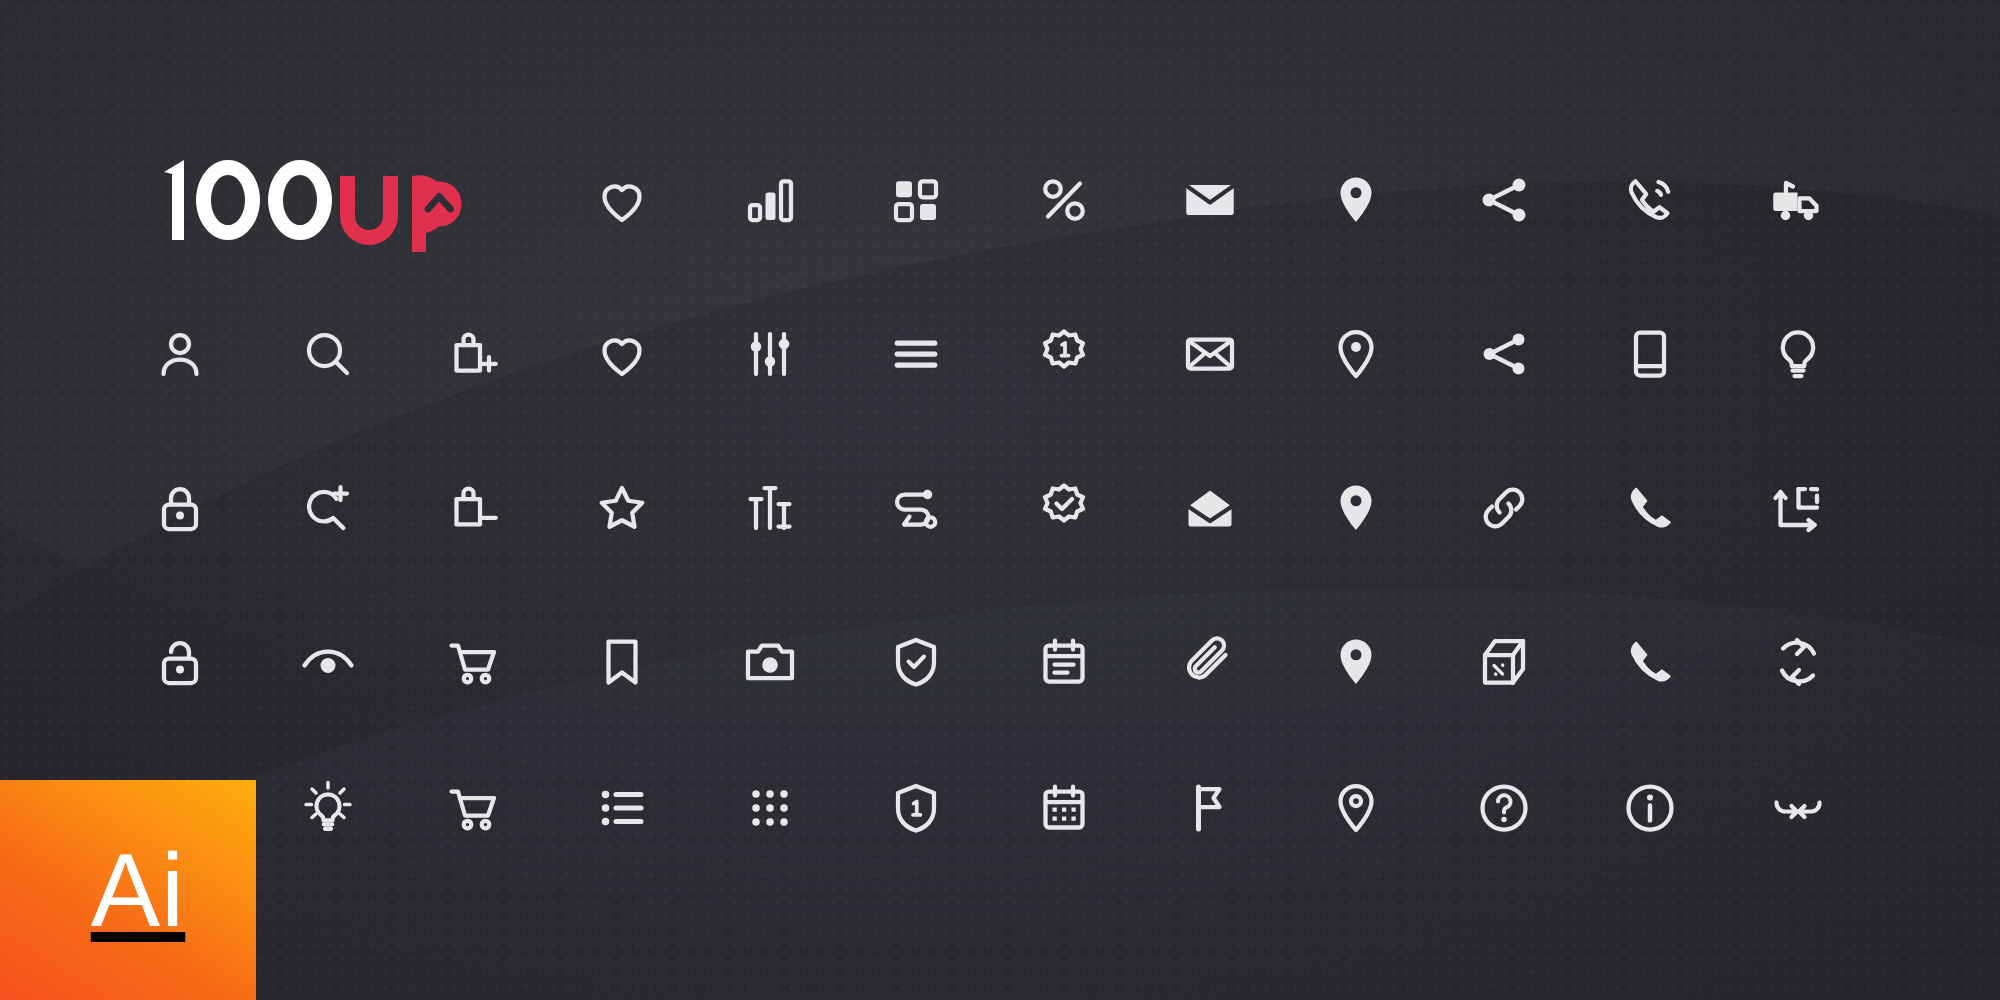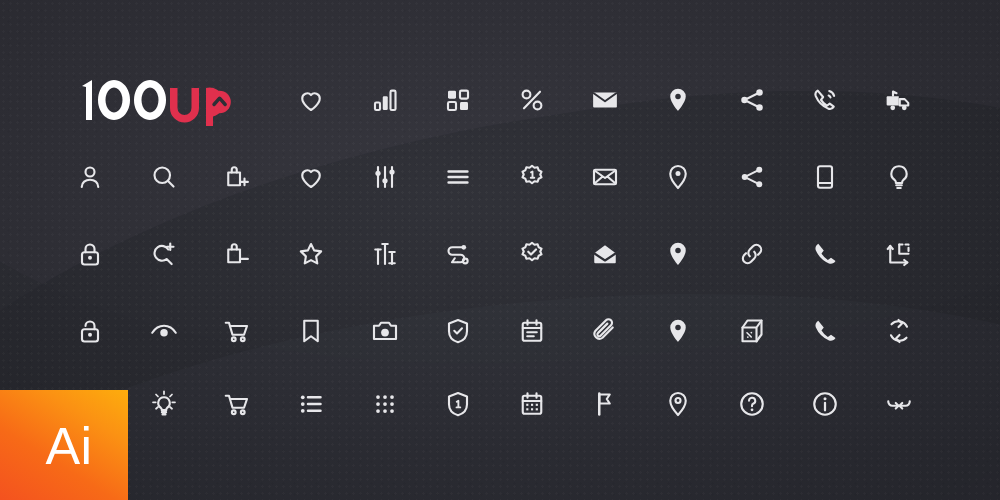--- a/index.html
+++ b/index.html
@@ -65,21 +65,21 @@
   .ico{
     fill:none;stroke:#e7e7ea;stroke-width:1.7;
     stroke-linecap:round;stroke-linejoin:round;
   }
   .ico-f{fill:#e7e7ea;stroke:none;}
 
   
   #ai-badge{
     position:absolute;left:0;top:390px;width:128px;height:110px;
     background:linear-gradient(32deg,#f4521f 0%,#f76a17 38%,#fb9113 72%,#fdad0d 100%);
-    display:flex;align-items:center;justify-content:center;
+    display:flex;align-items:center;justify-content:center;text-decoration:underline;
   }
   #ai-badge .ai-text{
     color:#ffffff;font-size:52px;line-height:1;font-weight:400;
     letter-spacing:.5px;font-family:"Liberation Sans",sans-serif;
     margin-left:10px;margin-top:2px;
   }
 </style>
 </head>
 <body>
 

